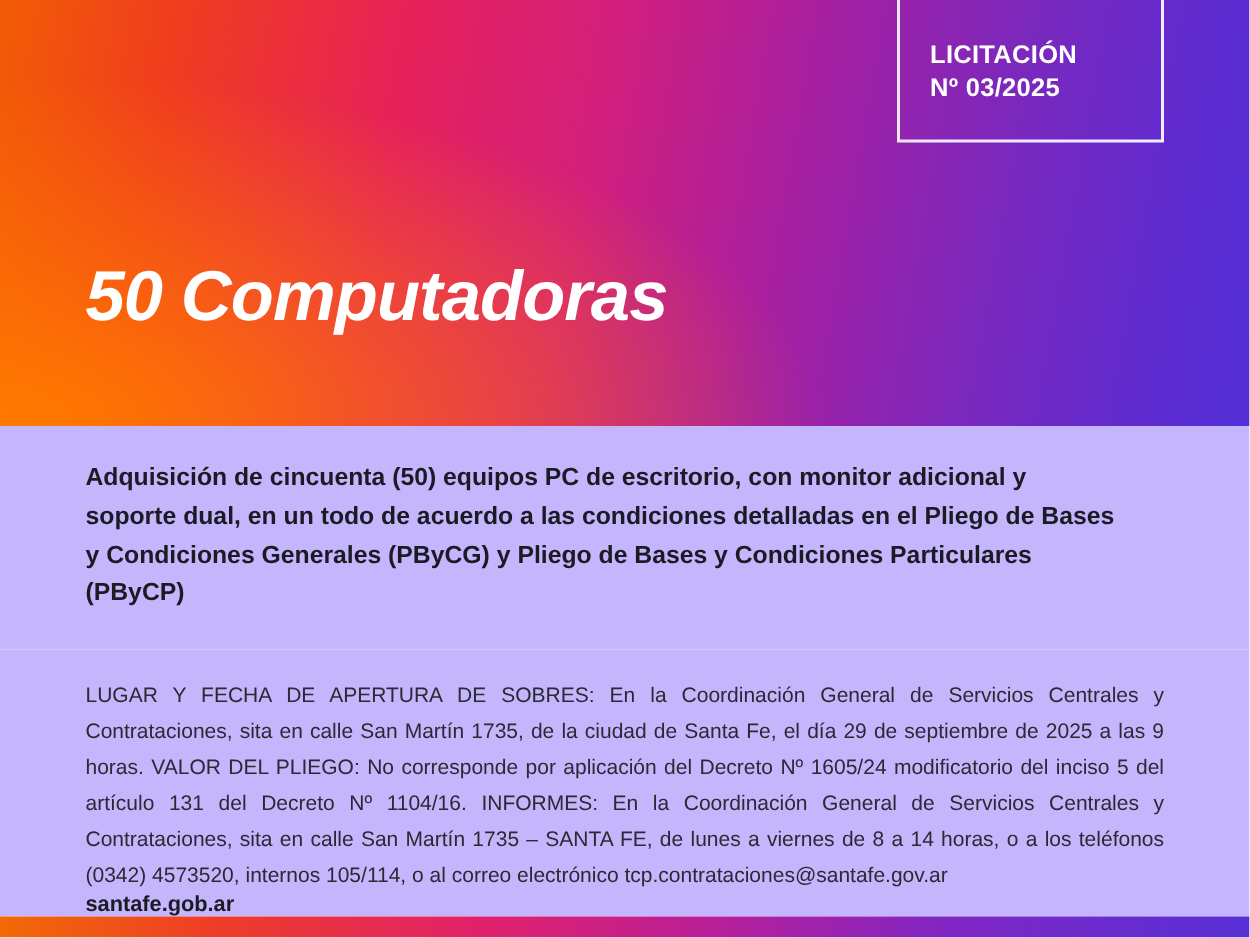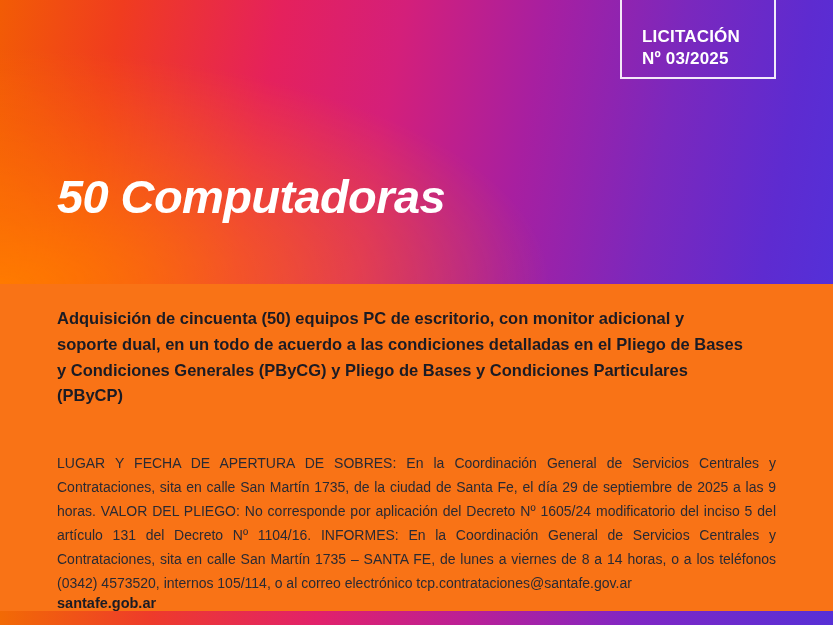--- a/index.html
+++ b/index.html
@@ -98,22 +98,22 @@
     font-size: 17px;
     font-weight: bold;
     line-height: 1.35;
   }
 
   
   .tender-box {
     position: absolute;
     right: 57px;
     top: 0;
-    width: 156px;
-    padding: 26px 0 6px 20px;
+    width: 178px;
+    padding: 26px 0 22px 20px;
     border: 2px solid rgba(255,255,255,0.9);
     border-top: none;
     box-sizing: border-box;
   }
   .tender-box div {
     color: #ffffff;
     font-size: 17px;
     font-weight: bold;
     line-height: 1.32;
     letter-spacing: 0.2px;
@@ -127,35 +127,35 @@
     color: #ffffff;
     font-size: 47px;
     font-weight: bold;
     line-height: 1.14;
     letter-spacing: -0.6px;
     font-style: italic;
   }
 
   
   .summary {
-    background: #f97316;
+    background: #c4b5fd;
     padding: 22px 86px 24px 57px;
     box-sizing: border-box;
   }
   .summary p {
     margin: 0;
     color: #1b1b24;
     font-size: 16.5px;
     font-weight: bold;
     line-height: 1.55;
   }
 
   
   .details {
-    background: #f97316;
+    background: #c4b5fd;
     padding: 18px 57px 0 57px;
     box-sizing: border-box;
     flex: 1;
   }
   .details p {
     margin: 0;
     color: #2a2a33;
     font-size: 14px;
     line-height: 1.72;
     text-align: justify;

